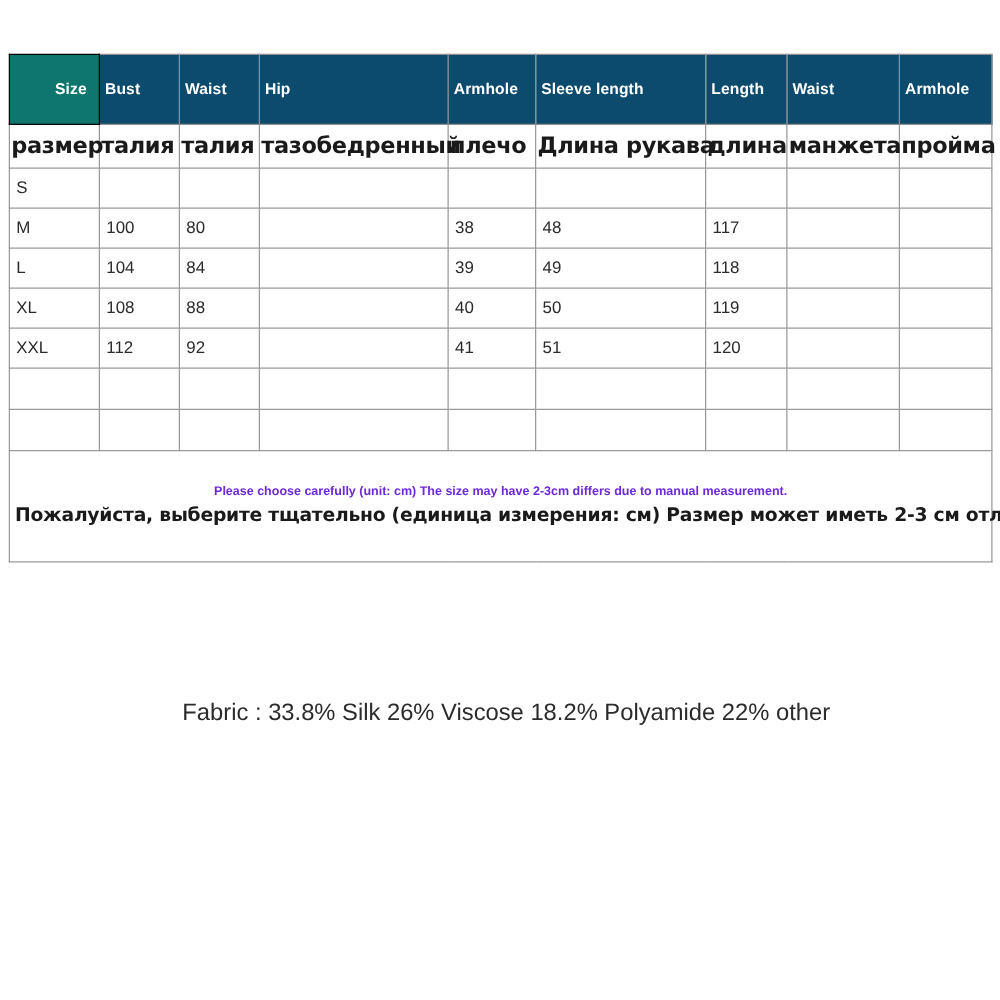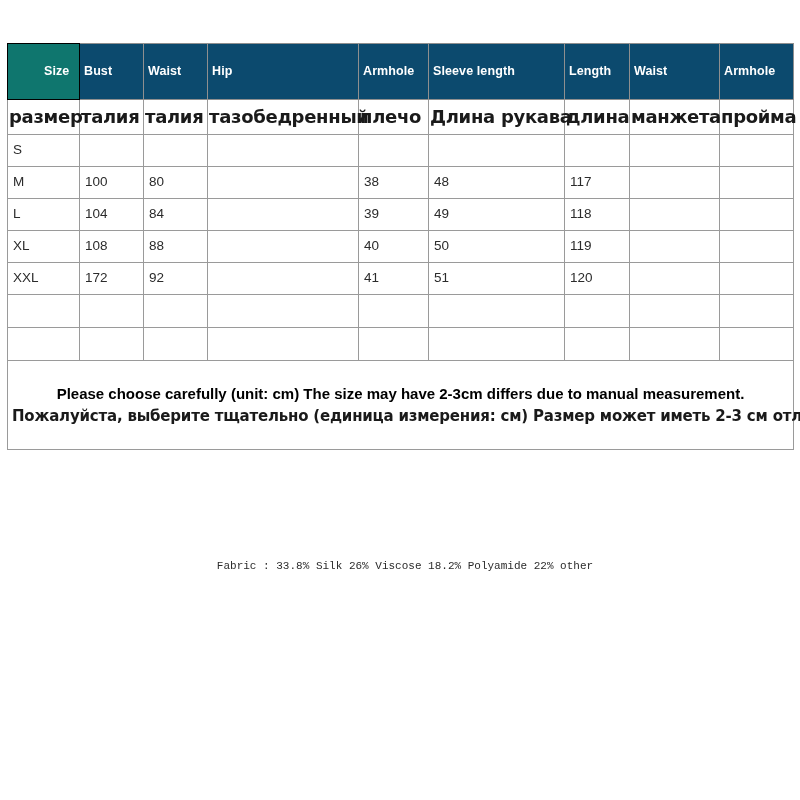--- a/index.html
+++ b/index.html
@@ -79,23 +79,23 @@
   }
 
   
   td.note-cell {
     height: 88px;
     padding: 6px 8px 4px 8px;
     vertical-align: top;
     white-space: normal;
   }
   .note-en {
-    color: #000000;
-    font-weight: bold;
-    font-size: 15px;
+    color: #6d28d9;
+    font-weight: bold;
+    font-size: 10px;
     text-align: center;
     line-height: 1.45;
     white-space: nowrap;
   }
   .note-ru {
     color: #1a1a1a;
     font-weight: bold;
     font-size: 15px;
     font-family: "DejaVu Sans", sans-serif;
     line-height: 1.5;
@@ -103,23 +103,23 @@
     letter-spacing: -0.2px;
   }
 
   
   #fabric-line {
     position: absolute;
     left: 0;
     top: 560px;
     width: 800px;
     text-align: center;
-    font-size: 11px;
+    font-size: 19px;
     color: #2b2b2b;
-    font-family: Liberation Mono, monospace;
+    font-family: Liberation Sans, sans-serif;
     padding-left: 10px;
     box-sizing: border-box;
   }
 </style>
 </head>
 <body>
 
 <div id="chart-wrap">
   <table class="size-table">
     <colgroup>
@@ -195,21 +195,21 @@
           <td>88</td>
           <td></td>
           <td>40</td>
           <td>50</td>
           <td>119</td>
           <td></td>
           <td></td>
         </tr>
         <tr class="data-row">
           <td>XXL</td>
-          <td>172</td>
+          <td>112</td>
           <td>92</td>
           <td></td>
           <td>41</td>
           <td>51</td>
           <td>120</td>
           <td></td>
           <td></td>
         </tr>
         <tr class="data-row blank-row">
           <td></td>

